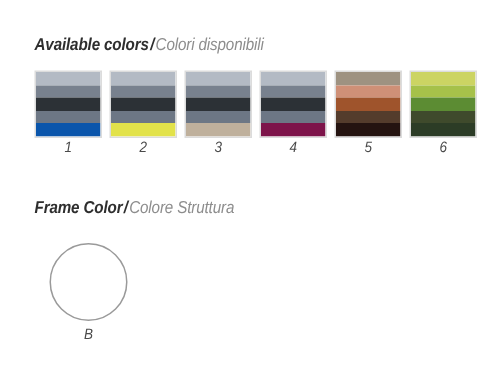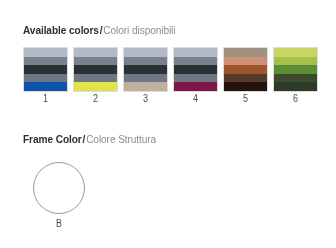--- a/index.html
+++ b/index.html
@@ -13,20 +13,21 @@
     position: relative;
     overflow: hidden;
     font-family: "Liberation Sans", sans-serif;
     -webkit-font-smoothing: antialiased;
   }
 
   .page {
     position: absolute;
     inset: 0;
     background: #ffffff;
+    font-style: italic;
   }
 
   
   .section-heading {
     position: absolute;
     white-space: nowrap;
     font-size: 11.5px;
     line-height: 1;
     letter-spacing: -0.1px;
     transform: scaleX(0.88);

